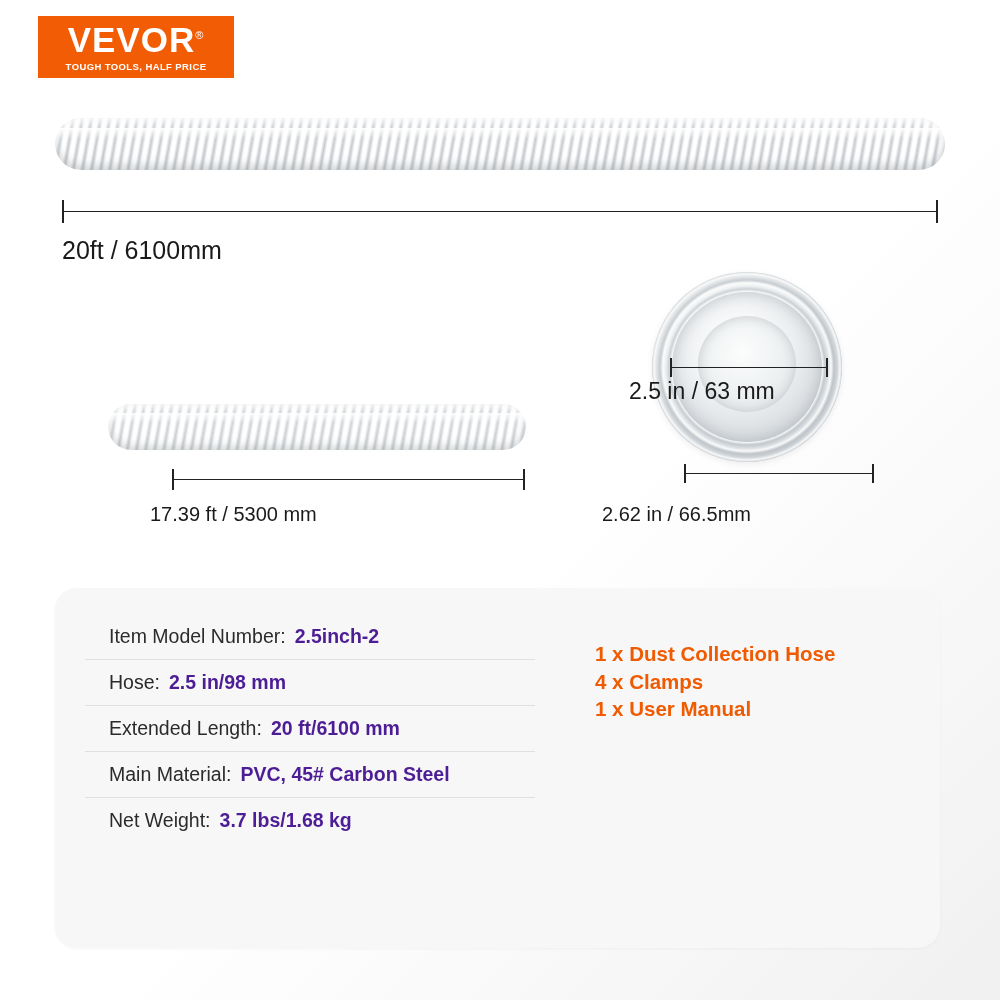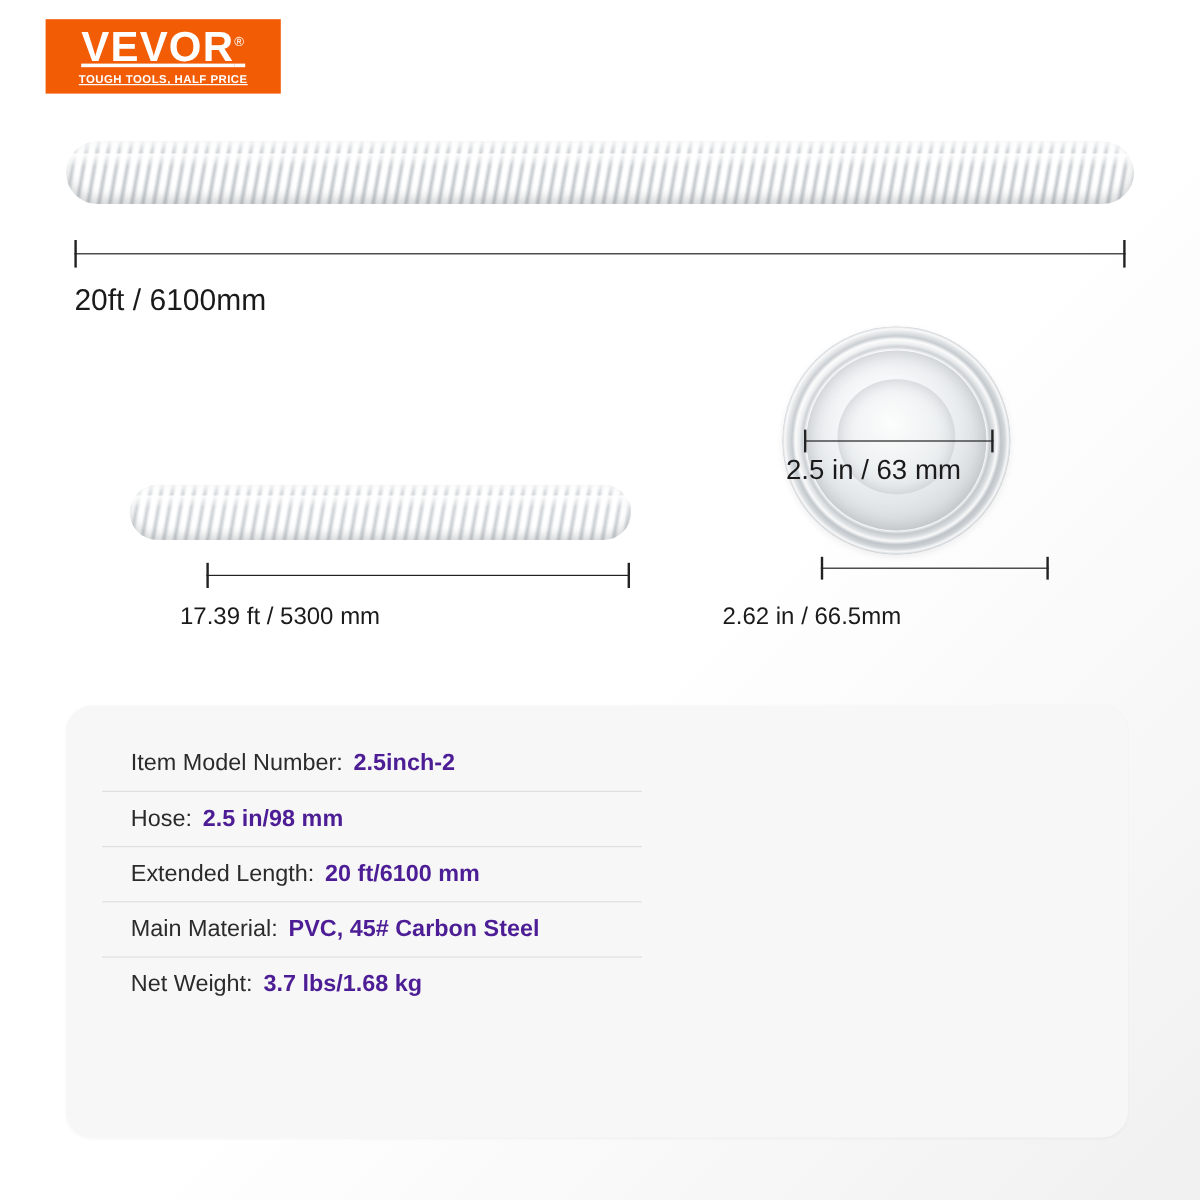--- a/index.html
+++ b/index.html
@@ -26,21 +26,20 @@
     left: 38px;
     top: 16px;
     width: 196px;
     height: 62px;
     background: #f25c05;
     display: flex;
     flex-direction: column;
     align-items: center;
     justify-content: center;
     color: #ffffff;
-    text-decoration: underline;
   }
   .logo-main {
     font-size: 35px;
     font-weight: bold;
     letter-spacing: 1px;
     line-height: 1;
     position: relative;
   }
   .logo-reg {
     font-size: 11px;
@@ -187,21 +186,21 @@
     left: 46px; top: 44px;
     width: 98px; height: 96px;
     border-radius: 50%;
     background: radial-gradient(circle at 45% 38%, #fcfdfd 0%, #eef1f2 50%, #dfe3e5 100%);
     box-shadow: inset 0 0 12px rgba(150,156,162,0.45);
   }
 
   #dimCoilLine { left: 670px; top: 367px; width: 158px; }
   #dimCoilCapL { left: 670px; top: 358px; height: 19px; }
   #dimCoilCapR { left: 826px; top: 358px; height: 19px; }
-  #dimCoilLabel { left: 655px; top: 378px; width: 190px; font-size: 23px; }
+  #dimCoilLabel { left: 629px; top: 378px; width: 190px; font-size: 23px; }
 
   #dimOdLine { left: 684px; top: 473px; width: 190px; }
   #dimOdCapL { left: 684px; top: 464px; height: 19px; }
   #dimOdCapR { left: 872px; top: 464px; height: 19px; }
   #dimOdLabel { left: 602px; top: 503px; width: 300px; font-size: 20px; }
 
   
   .spec-card {
     position: absolute;
     left: 55px;
@@ -298,15 +297,20 @@
       <div class="spec-row">
         <span class="spec-key">Main Material:</span>
         <span class="spec-val">PVC, 45# Carbon Steel</span>
       </div>
       <div class="spec-row">
         <span class="spec-key">Net Weight:</span>
         <span class="spec-val">3.7 lbs/1.68 kg</span>
       </div>
     </div>
 
+    <div class="pack-list">
+      <div class="pack-line">1 x Dust Collection Hose</div>
+      <div class="pack-line">4 x Clamps</div>
+      <div class="pack-line">1 x User Manual</div>
+    </div>
 
   </div>
 </div>
 
 </body></html>

